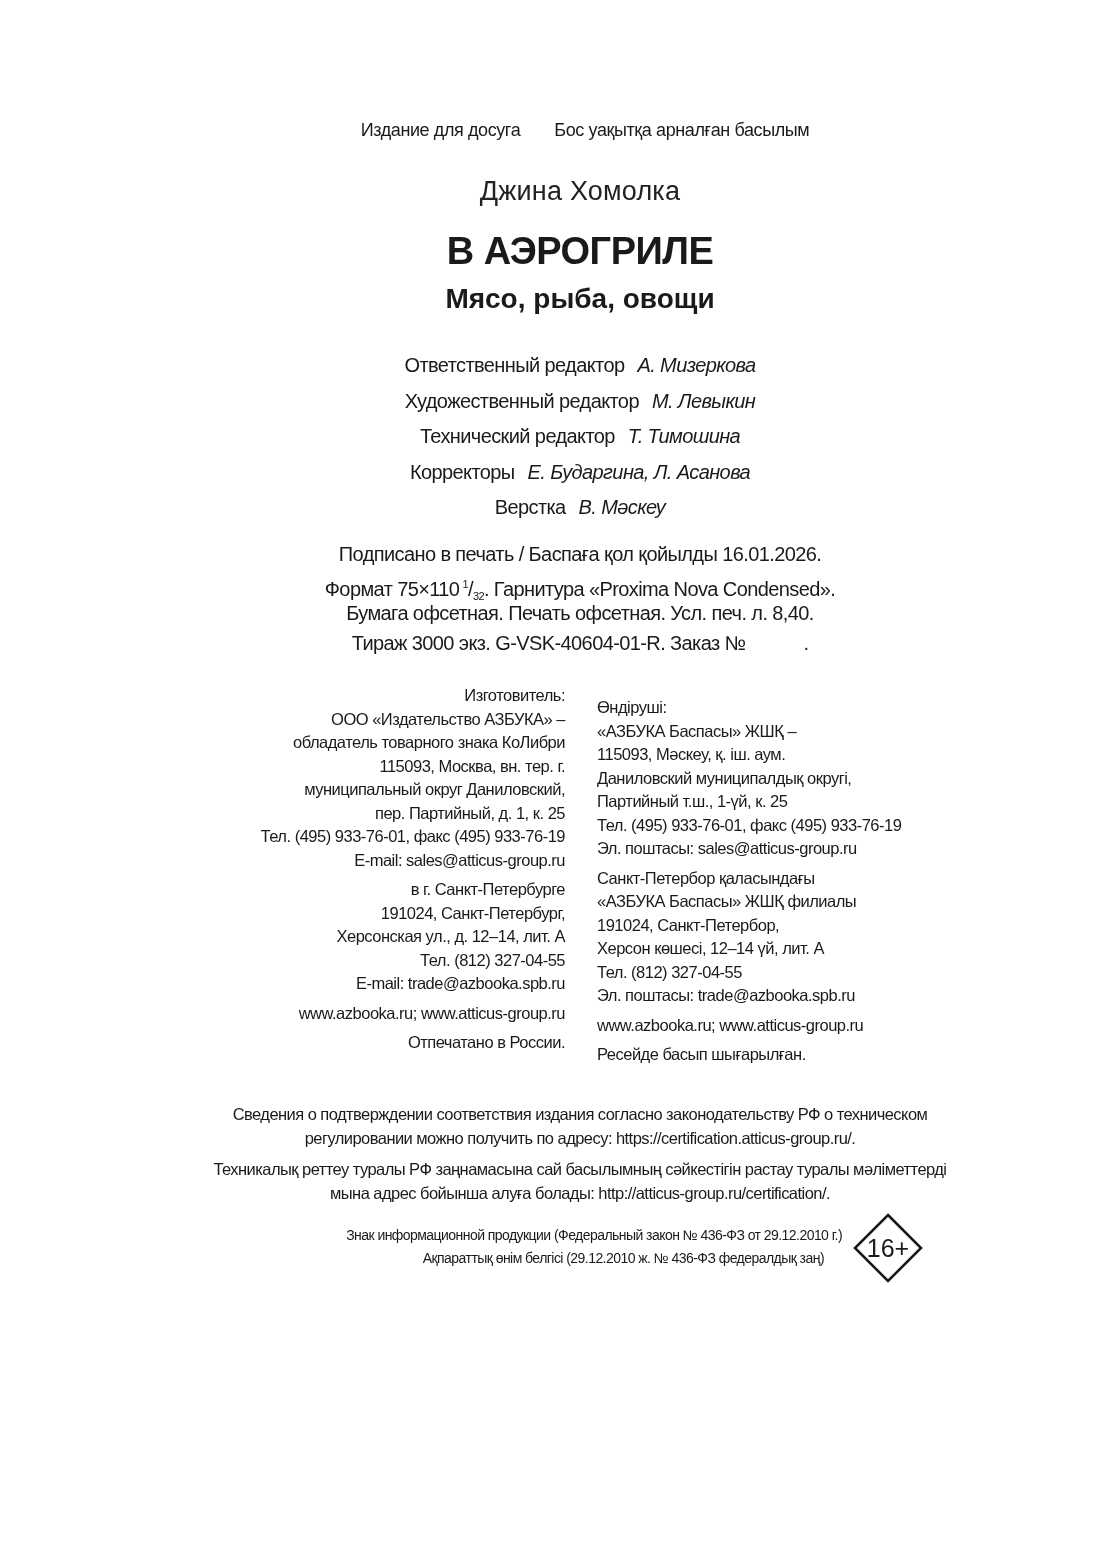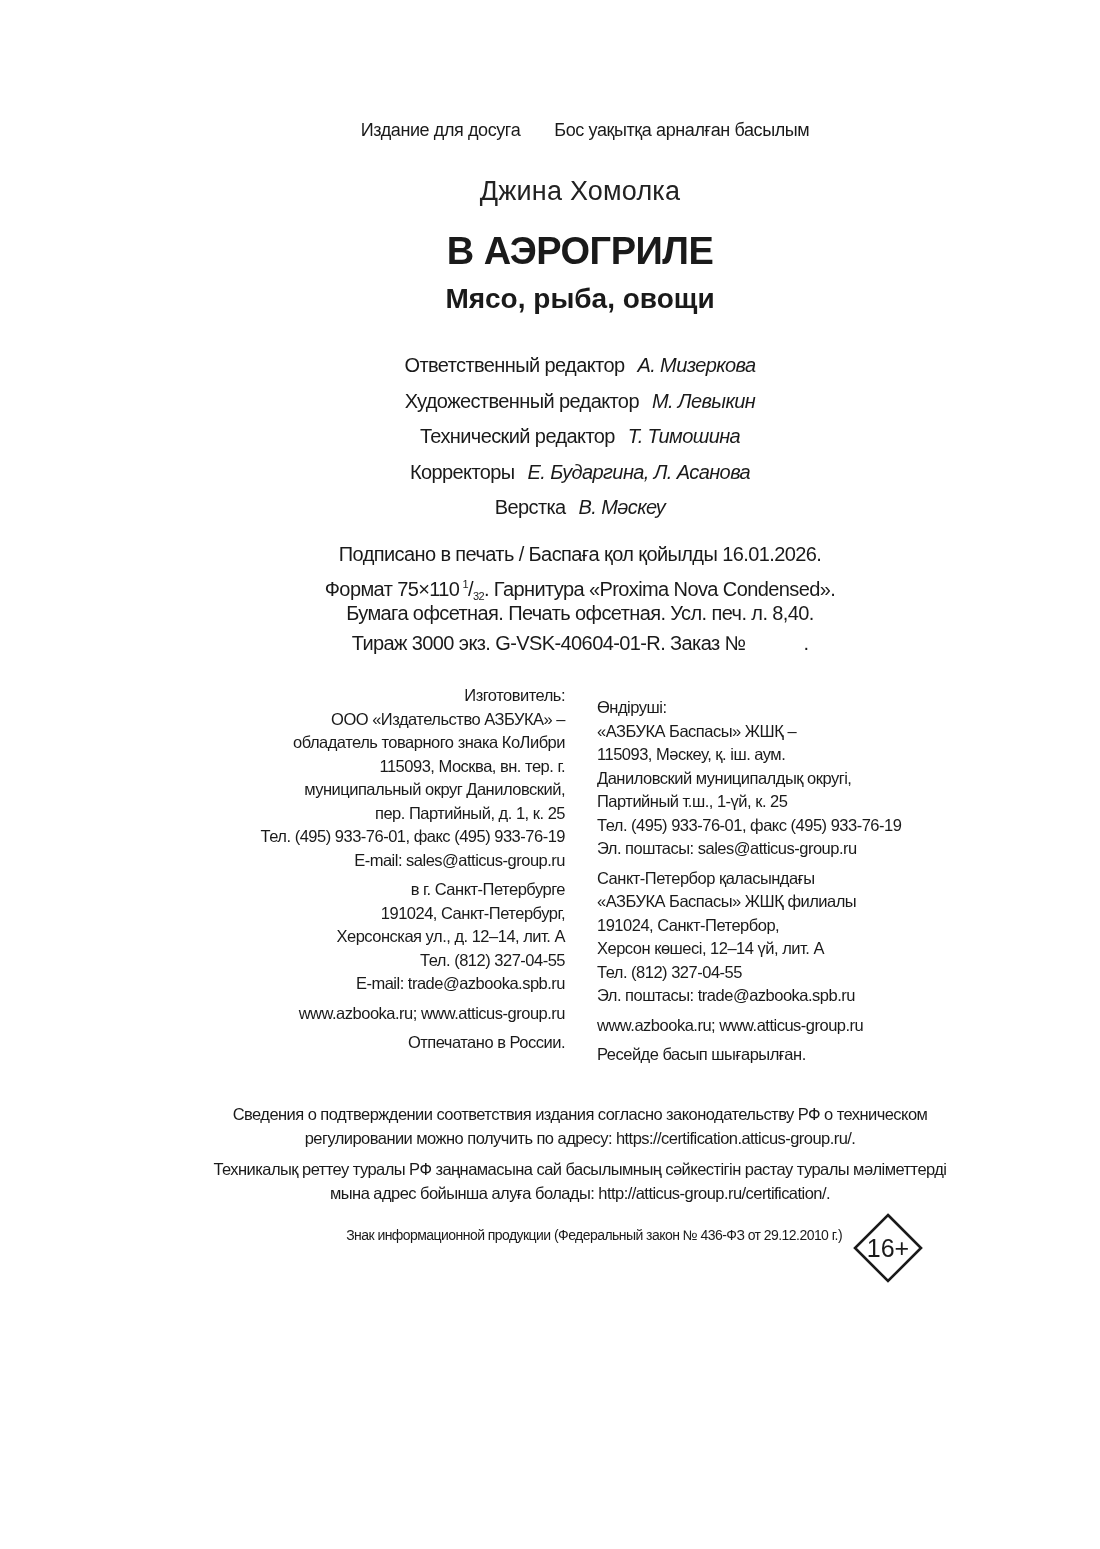--- a/index.html
+++ b/index.html
@@ -178,20 +178,21 @@
     <div class="cert-line">Сведения о подтверждении соответствия издания согласно законодательству РФ о техническом</div>
     <div class="cert-line">регулировании можно получить по адресу: https://certification.atticus-group.ru/.</div>
     <div class="cert-gap"></div>
     <div class="cert-line">Техникалық реттеу туралы РФ заңнамасына сай басылымның сәйкестігін растау туралы мәліметтерді</div>
     <div class="cert-line">мына адрес бойынша алуға болады: http://atticus-group.ru/certification/.</div>
   </div>
 
   <div class="age-notice">
     <div class="age-text">
       <div class="age-line">Знак информационной продукции (Федеральный закон № 436-ФЗ от 29.12.2010 г.)</div>
+      <div class="age-line indent">Ақпараттық өнім белгісі (29.12.2010 ж. № 436-ФЗ федералдық заң)</div>
     </div>
     <div class="age-badge">
       <svg viewBox="0 0 70 70" xmlns="http://www.w3.org/2000/svg">
         <polygon points="35,2 68,35 35,68 2,35" fill="#ffffff" stroke="#1a1a1a" stroke-width="2.6"></polygon>
         <text x="35" y="44" text-anchor="middle" font-family="Liberation Sans, sans-serif" font-size="25" fill="#1a1a1a">16+</text>
       </svg>
     </div>
   </div>
 
 </div>

